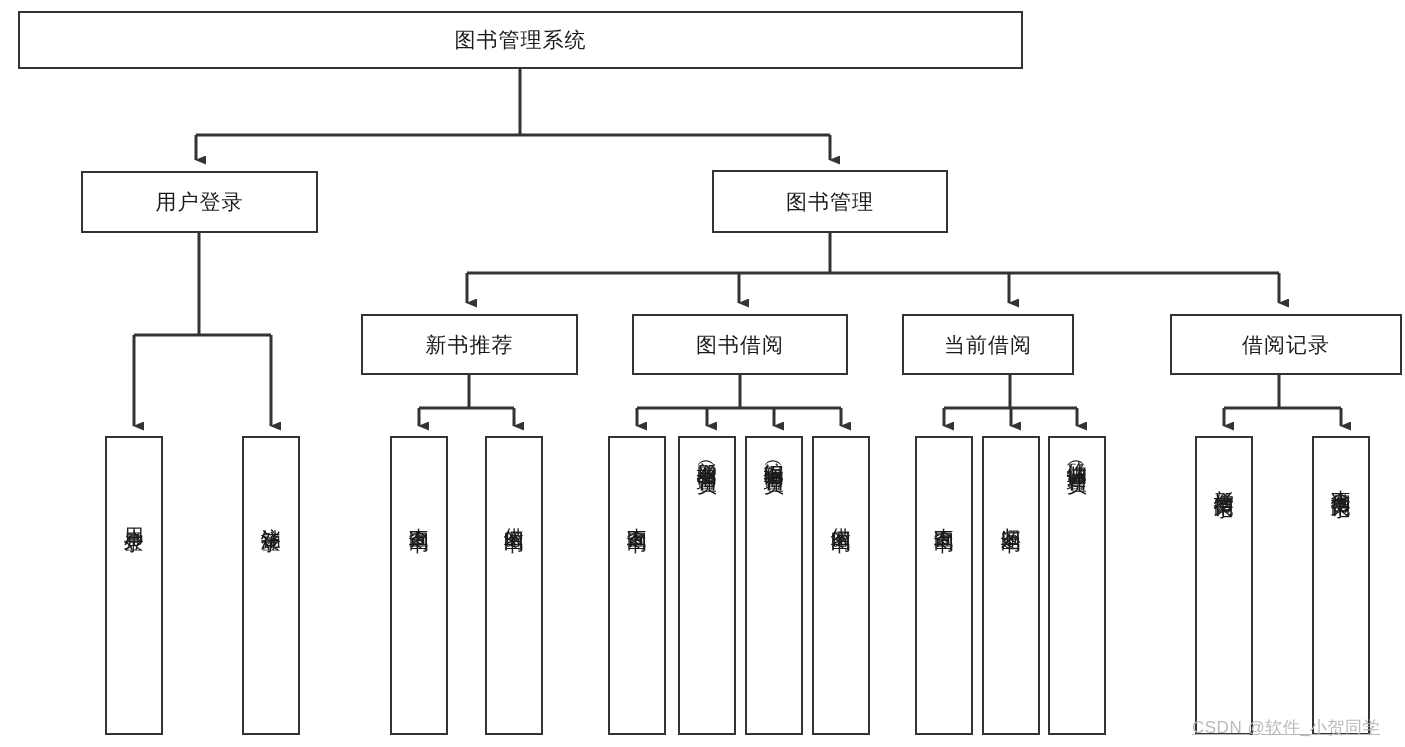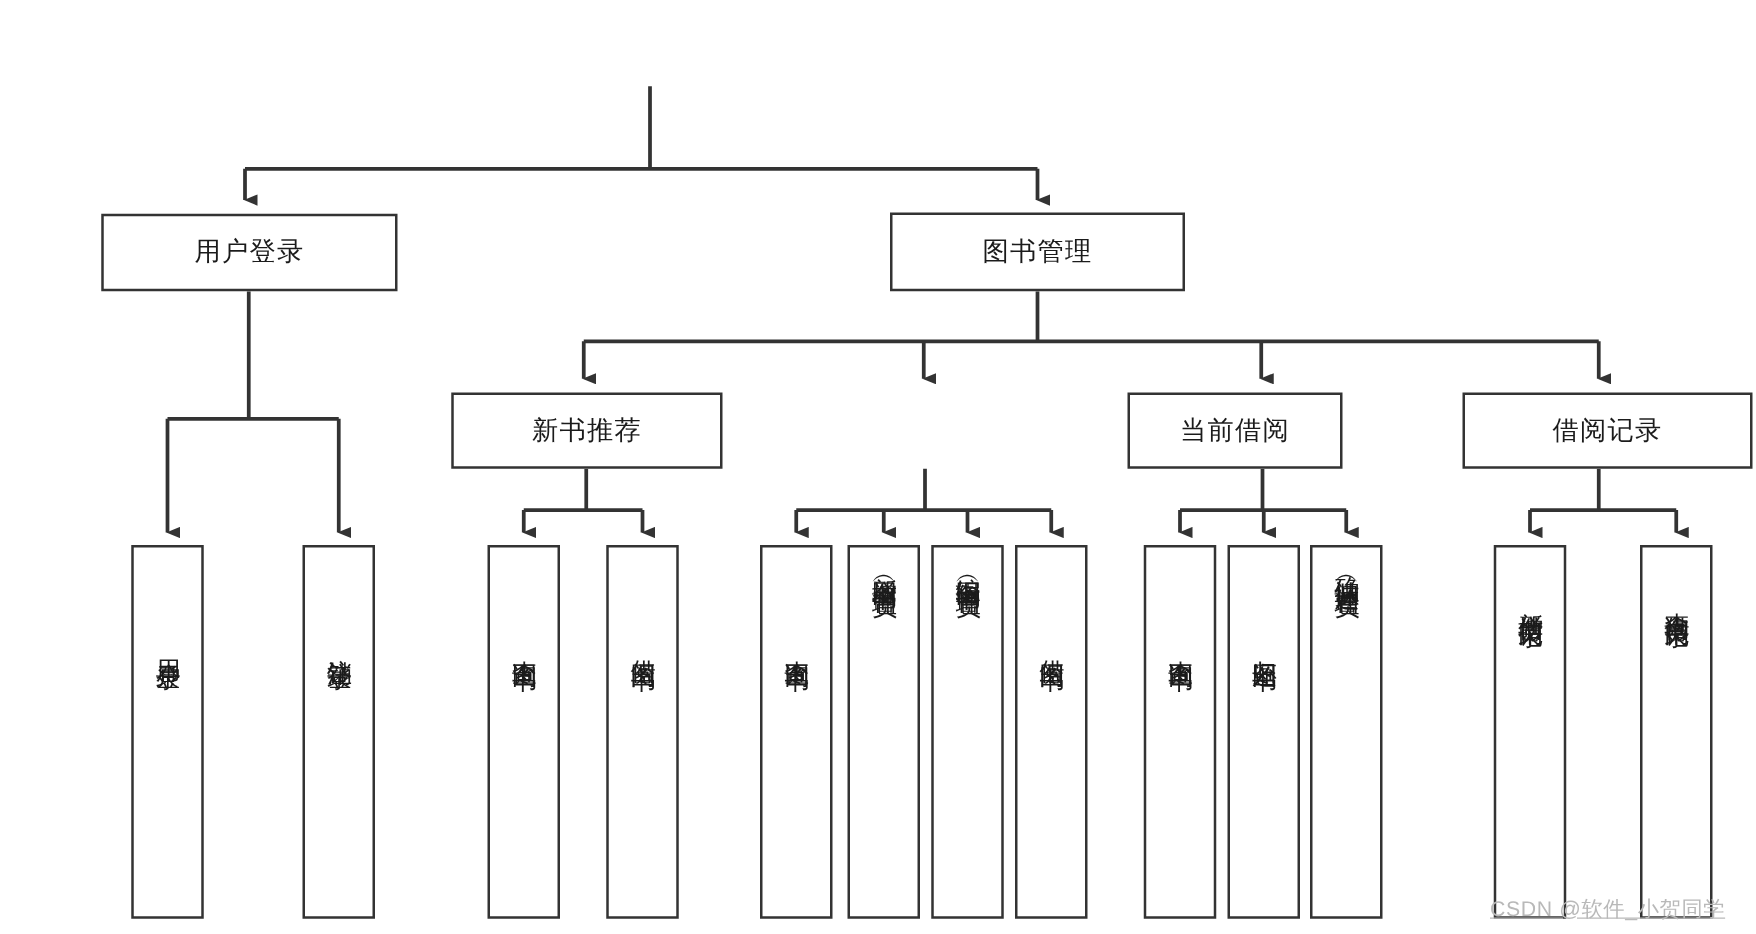--- a/index.html
+++ b/index.html
@@ -124,31 +124,37 @@
     </g>
 
     <g stroke="#333333" stroke-width="3" fill="none">
       <path d="M1279,375 L1279,408"></path>
       <path d="M1224,408 L1341,408"></path>
       <path d="M1224,408 L1224,426" marker-end="url(#arrowhead)"></path>
       <path d="M1341,408 L1341,426" marker-end="url(#arrowhead)"></path>
     </g>
   </svg>
 
+  <div class="node-box" style="left:18px; top:11px; width:1005px; height:58px;">
+    <span class="node-label-h">图书管理系统</span>
+  </div>
 
   <div class="node-box" style="left:81px; top:171px; width:237px; height:62px;">
     <span class="node-label-h">用户登录</span>
   </div>
   <div class="node-box" style="left:361px; top:314px; width:217px; height:61px;">
     <span class="node-label-h">新书推荐</span>
   </div>
 
   <div class="node-box" style="left:712px; top:170px; width:236px; height:63px;">
     <span class="node-label-h">图书管理</span>
   </div>
+  <div class="node-box" style="left:632px; top:314px; width:216px; height:61px;">
+    <span class="node-label-h">图书借阅</span>
+  </div>
   <div class="node-box" style="left:902px; top:314px; width:172px; height:61px;">
     <span class="node-label-h">当前借阅</span>
   </div>
   <div class="node-box" style="left:1170px; top:314px; width:232px; height:61px;">
     <span class="node-label-h">借阅记录</span>
   </div>
 
   <div class="node-box vertical" style="left:105px; top:436px; width:58px; height:299px; padding-top:74px;">
     <span class="node-label-v">用户登录</span>
   </div>

